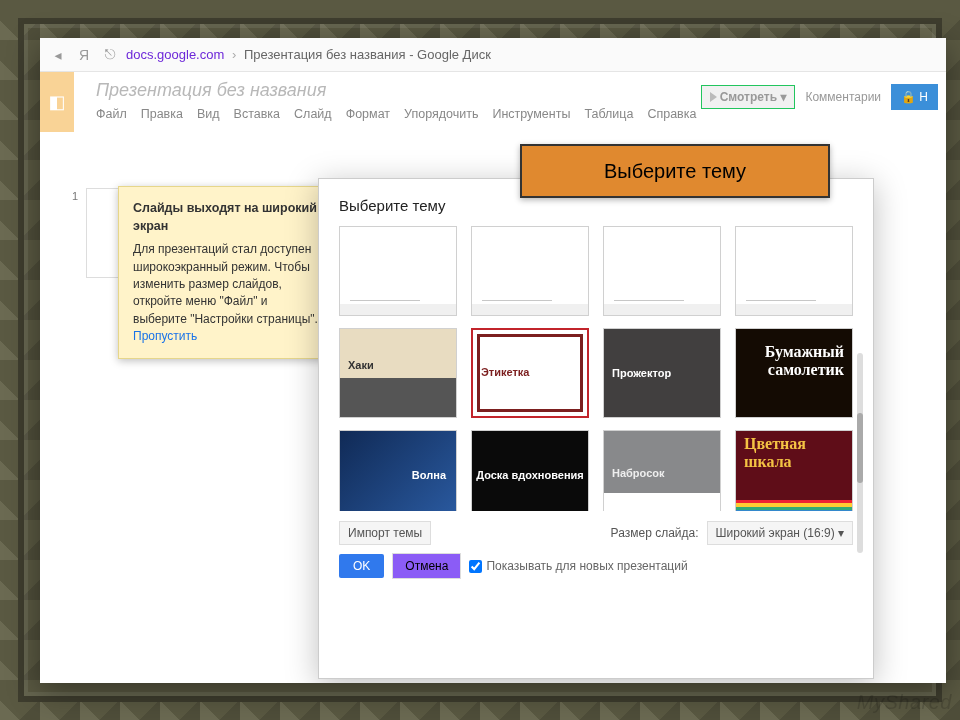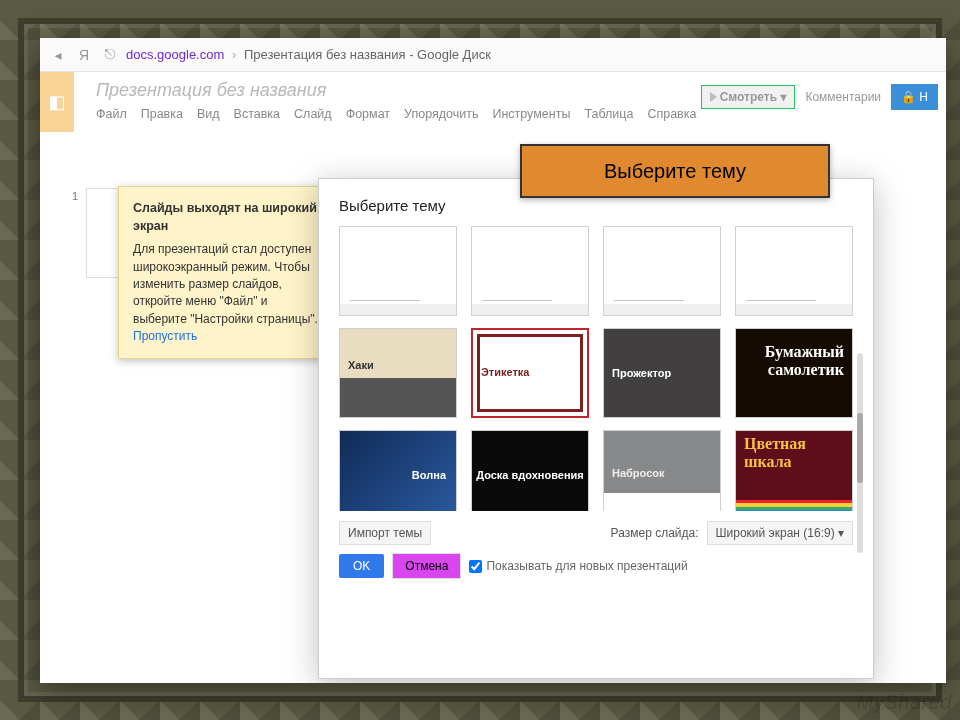--- a/index.html
+++ b/index.html
@@ -108,21 +108,21 @@
   .theme.sel { border:2px solid #c2242b;}
   .tlabel { position:absolute; left:8px; bottom:6px; font-weight:600; }
   .dlgfoot {
     display:flex; align-items:center; justify-content:space-between;
     padding-top:10px; font-size:12px; color:#555;
   }
   .dlgfoot .left, .dlgfoot .right { display:flex; gap:8px; align-items:center;}
   .chip { background:#f5f5f5; border:1px solid #ddd; padding:4px 8px;}
   .dlgactions{display:flex;gap:8px;margin-top:8px;align-items:center;font-size:12px;}
   .okbtn{background:#3079ed;color:#fff;padding:5px 14px;border-radius:2px;}
-  .cancel{background:#d946ef;border:1px solid #ddd;padding:5px 12px;}
+  .cancel{background:#8b5cf6;border:1px solid #ddd;padding:5px 12px;}
   .chk{display:flex;gap:4px;align-items:center;color:#666;}
   
   .wm { position:absolute; right:8px; bottom:6px; font-size:20px; color:rgba(0,0,0,.15); font-style:italic; letter-spacing:.5px;}
   
   .callout {
     position:absolute; top:144px; left:520px;
     width:310px; height:54px;
     background:#e0892f; border:2px solid #333;
     display:flex; align-items:center; justify-content:center;
     font-size:20px; color:#000;

